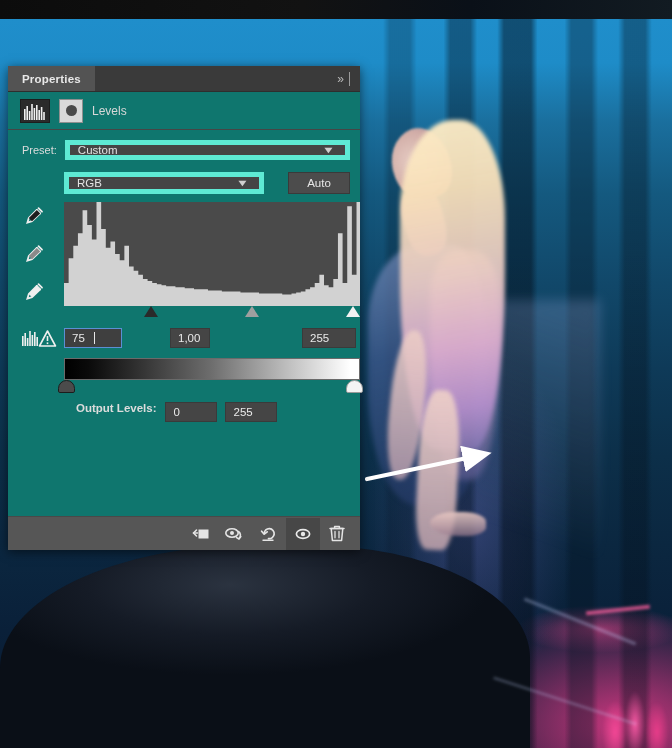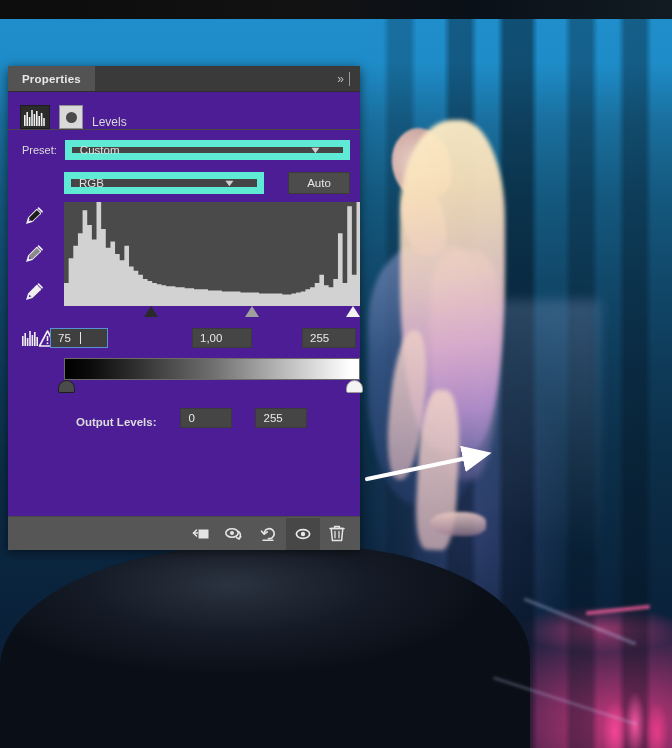--- a/index.html
+++ b/index.html
@@ -126,21 +126,21 @@
     position:absolute; background: rgba(200,215,255,.35); filter: blur(1.4px);
   }
 
   
   .arrow-svg { position: absolute; left: 355px; top: 440px; }
 
   
   .panel {
     position: absolute; left: 8px; top: 66px;
     width: 352px; height: 484px;
-    background: #4c1d95;
+    background: #0f766e;
     color: #d6d6d6;
     font-size: 11.5px;
     box-shadow: 0 2px 10px rgba(0,0,0,.55);
   }
   .panel-tabbar {
     height: 26px; background: #3a3a3a;
     display: flex; align-items: stretch;
     border-bottom: 1px solid #2e2e2e;
   }
   .tab-active {
@@ -148,21 +148,21 @@
     padding: 0 14px; display: flex; align-items: center;
     font-weight: bold; font-size: 11.5px;
     letter-spacing: .2px;
   }
   .tabbar-spacer { flex: 1; }
   .tabbar-right { display:flex; align-items:center; gap:7px; padding-right:10px; color:#b9b9b9; }
   .chev2 { font-size: 12px; letter-spacing:-2px; }
   .vbar { width:1px; height:14px; background:#9b9b9b; display:inline-block; }
 
   .panel-head {
-    height: 38px; display: flex; align-items: flex-end; gap: 9px;
+    height: 38px; display: flex; align-items: center; gap: 9px;
     padding: 0 0 0 12px;
     border-bottom: 1px solid #464646;
   }
   .thumb-hist {
     width: 30px; height: 24px; background: #2b2b2b;
     border: 1px solid #1d1d1d; display:flex; align-items:flex-end; justify-content:center;
     padding-bottom: 2px;
   }
   .thumb-mask {
     width: 24px; height: 24px; background: #d9d9d9;
@@ -171,23 +171,23 @@
   }
   .thumb-mask .dot { width: 11px; height: 11px; border-radius: 50%; background: #4a4a4a; }
   .head-title { font-size: 12px; color: #d8d8d8; }
 
   .preset-row {
     display:flex; align-items:center; gap:8px;
     padding: 10px 10px 8px 14px;
   }
   .preset-label { font-size: 11px; color:#dcdcdc; }
   .select {
-    flex:1; height: 20px; background: #454545; border: 7px solid #5eead4;
+    flex:1; height: 20px; background: #454545; border: 5px solid #5eead4;
     display:flex; align-items:center; justify-content:space-between;
-    padding: 0 23px 0 8px; color:#e2e2e2; font-size: 11.5px;
+    padding: 0 12px 0 8px; color:#e2e2e2; font-size: 11.5px;
   }
   .chev { font-size: 9px; color:#cfcfcf; transform: scaleX(1.5); }
 
   .chan-row {
     display:flex; align-items:center; gap:24px;
     padding: 4px 10px 6px 56px;
   }
   .chan-select { width: 212px; height: 22px; }
   .auto-btn {
     width: 62px; height: 22px; background: #4c4c4c;
@@ -237,22 +237,22 @@
   }
   .outslider { position:absolute; left:56px; top: 26px; width: 296px; height: 14px; }
   .dome {
     position:absolute; top:0; width: 17px; height: 13px;
     border-radius: 9px 9px 2px 2px;
   }
   .dome.black { background: #4b4b4b; border:1.5px solid #1c1c1c; }
   .dome.white { background: #f4f4f4; border:1.5px solid #9a9a9a; }
 
   .outlevels-row {
-    display:flex; align-items:flex-end; justify-content:flex-start;
-    gap: 23px; padding: 2px 0 0 68px; height: 28px;
+    display:flex; align-items:flex-start; justify-content:flex-start;
+    gap: 8px; padding: 2px 0 0 68px; height: 28px;
   }
   .outlevels-label { font-size: 11.5px; color:#dcdcdc; font-weight:bold; }
   .smallfield {
     width: 52px; height: 20px; background:#454545; border:1px solid #3a3a3a;
     color:#eaeaea; font-size:11.5px; display:flex; align-items:center; padding-left:8px;
   }
   .panel-footer {
     position:absolute; left:0; bottom:0; width: 352px; height: 34px;
     background: #565656; border-top: 1px solid #494949;
     display:flex; align-items:center; justify-content:flex-end;
@@ -411,26 +411,26 @@
             <rect x="9.6" y="7" width="1.6" height="11"></rect>
             <rect x="12" y="4" width="1.6" height="14"></rect>
             <rect x="14.4" y="9" width="1.6" height="9"></rect>
           </g>
           <path d="M25.5 3 L33.5 18 L17.5 18 Z" fill="none" stroke="#efefef" stroke-width="1.6" stroke-linejoin="round"></path>
           <rect x="24.7" y="8" width="1.6" height="5" fill="#efefef"></rect>
           <rect x="24.7" y="14.4" width="1.6" height="1.7" fill="#efefef"></rect>
         </svg>
       </span>
 
-      <div class="numfield focused" id="f-shadow" style="left:42px; width:58px;gap:8px;">
+      <div class="numfield focused" id="f-shadow" style="left:56px; width:58px;gap:8px;">
         <span>75</span>
         <span class="caret"></span>
       </div>
 
-      <div class="numfield" id="f-mid" style="left:184px; width:60px;">
+      <div class="numfield" id="f-mid" style="left:162px; width:40px;">
         <span>1,00</span>
       </div>
 
       <div class="numfield" id="f-high" style="left:294px; width:54px;">
         <span>255</span>
       </div>
     </div>
 
     <div class="outgrad-wrap">
       <div class="outgrad"></div>

